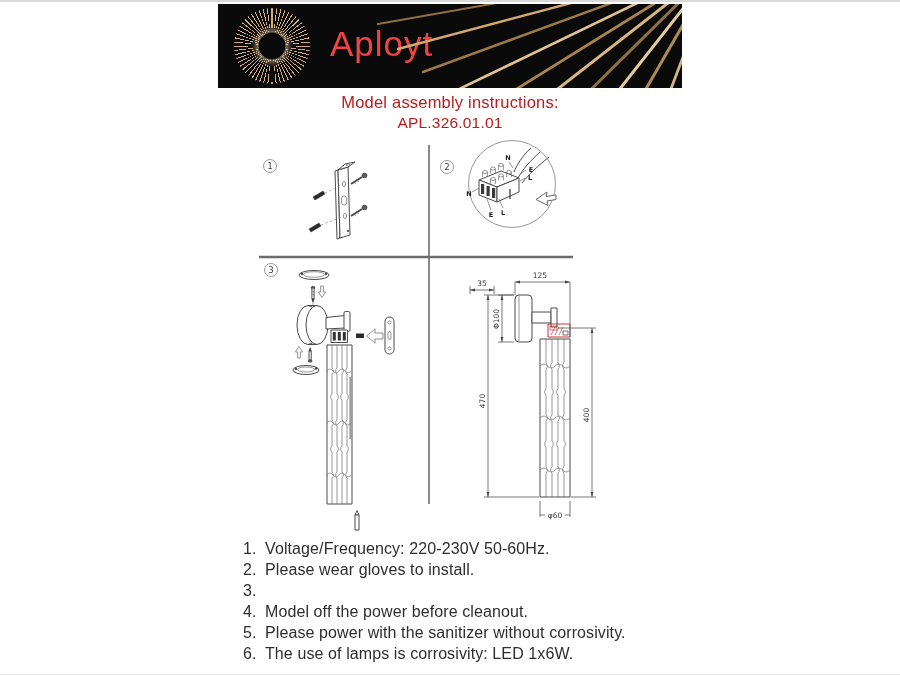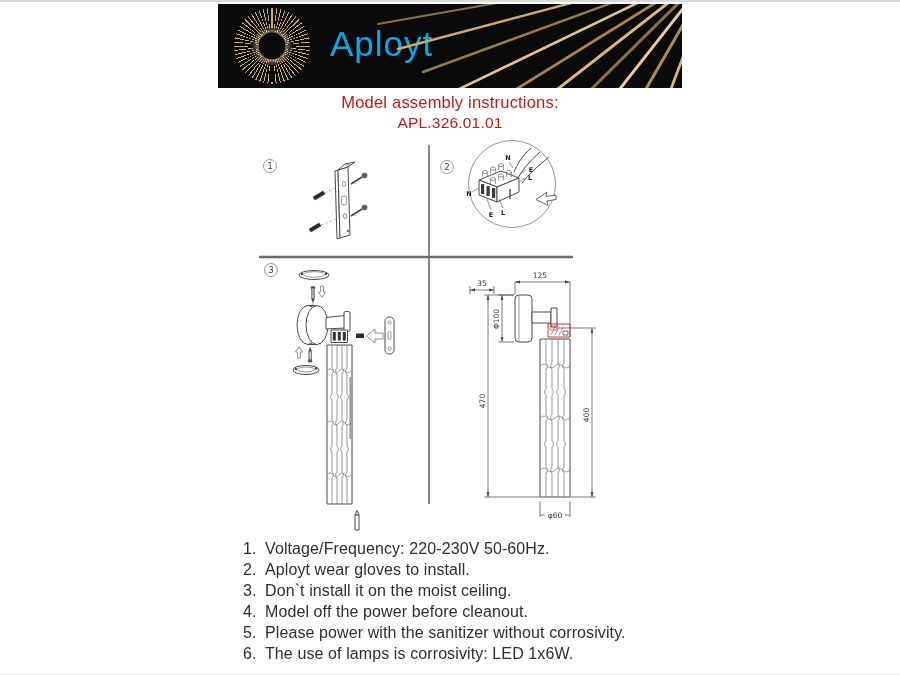--- a/index.html
+++ b/index.html
@@ -18,21 +18,21 @@
   }
   .burst{
     position:absolute;left:16px;top:4px;width:76px;height:76px;border-radius:50%;
     background:
       radial-gradient(circle,#0b0a0a 0 13px,rgba(11,10,10,0) 14px),
       radial-gradient(circle,rgba(238,214,178,.55) 13px,rgba(238,214,178,0) 21px),
       repeating-conic-gradient(#d3ac7c 0deg 1.6deg,rgba(0,0,0,0) 1.6deg 6.4deg);
   }
   .wordmark{
     position:absolute;left:112px;top:20px;
-    font-size:35px;font-weight:300;letter-spacing:1px;color:#0ea5e9;
+    font-size:35px;font-weight:300;letter-spacing:1px;color:#ef4444;
   }
   .fan{position:absolute;right:0;top:0;width:464px;height:84px;}
   
   .titleblock{position:absolute;left:0;right:0;top:91px;text-align:center;color:#b91c1c;}
   .t1{font-size:16.5px;font-weight:500;letter-spacing:.2px;}
   .t2{font-size:15.5px;font-weight:500;margin-top:2px;letter-spacing:.2px;}
   
   .diagram{position:absolute;left:218px;top:137px;width:464px;height:400px;}
   .diagram *{vector-effect:non-scaling-stroke;}
   .ln{stroke:#4a4a4a;stroke-width:1;fill:none;}
@@ -353,25 +353,24 @@
     </g>
   </svg>
 
   <ol class="instructions">
     <li>
       <span class="num">1.</span>
       <span class="txt">Voltage/Frequency: 220-230V 50-60Hz.</span>
     </li>
     <li>
       <span class="num">2.</span>
-      <span class="txt">Aployt wear gloves to install.</span>
+      <span class="txt">Please wear gloves to install.</span>
     </li>
     <li>
       <span class="num">3.</span>
-      <span class="txt">Don`t install it on the moist ceiling.</span>
     </li>
     <li>
       <span class="num">4.</span>
       <span class="txt">Model off the power before cleanout.</span>
     </li>
     <li>
       <span class="num">5.</span>
       <span class="txt">Please power with the sanitizer without corrosivity.</span>
     </li>
     <li>

